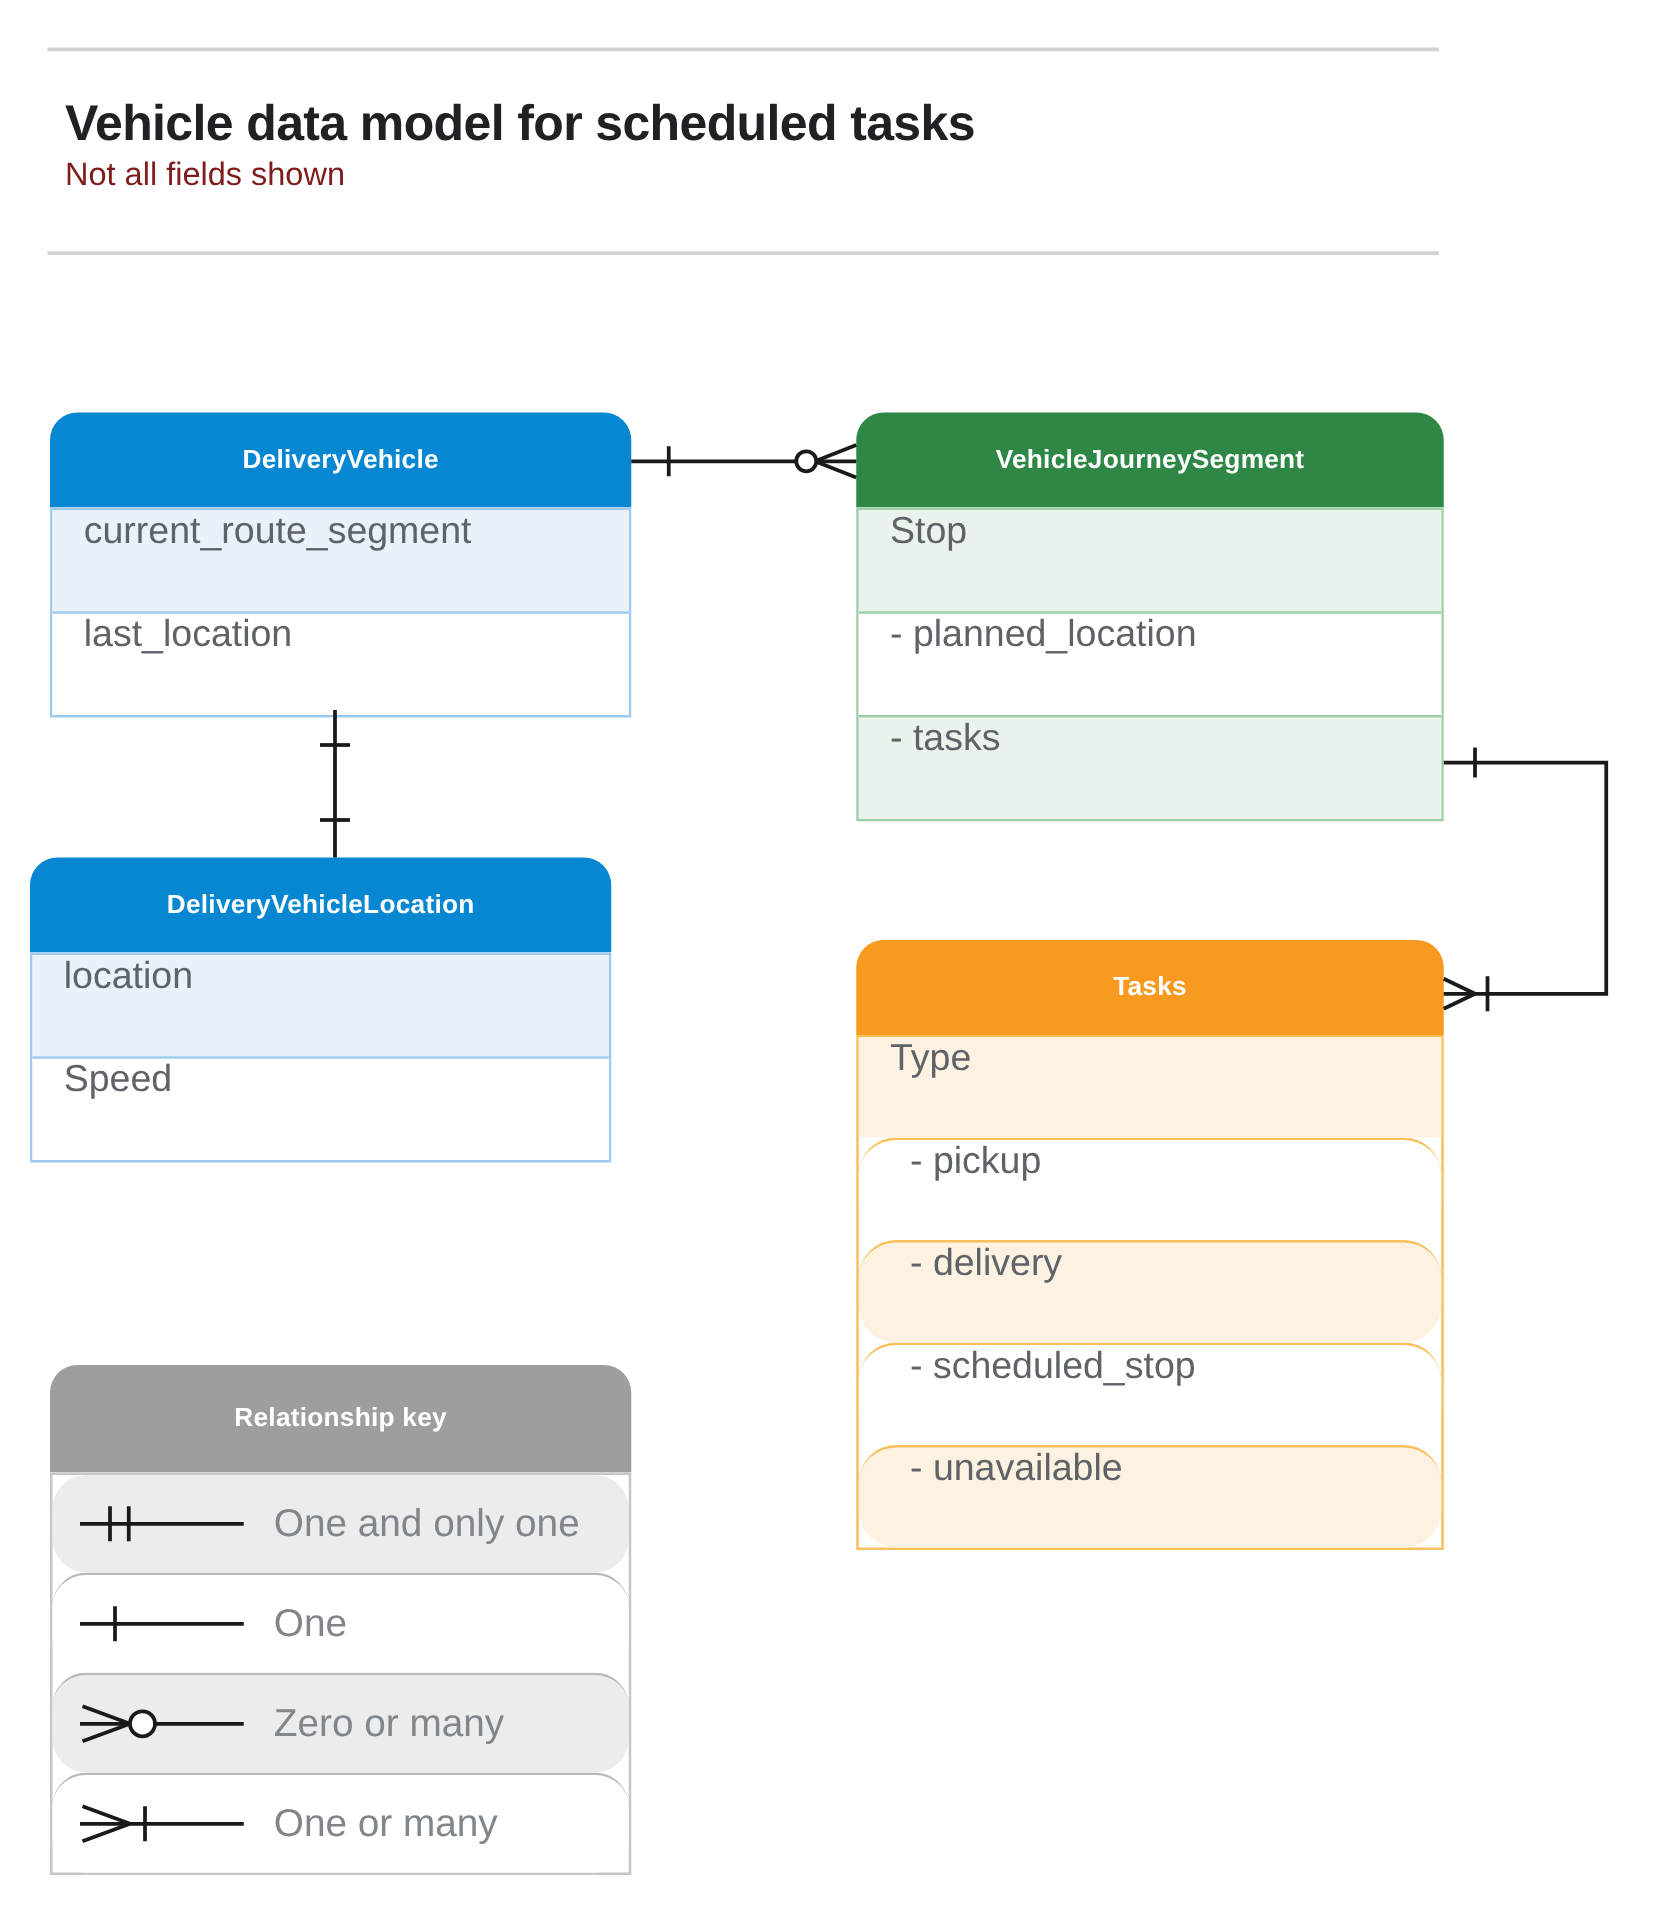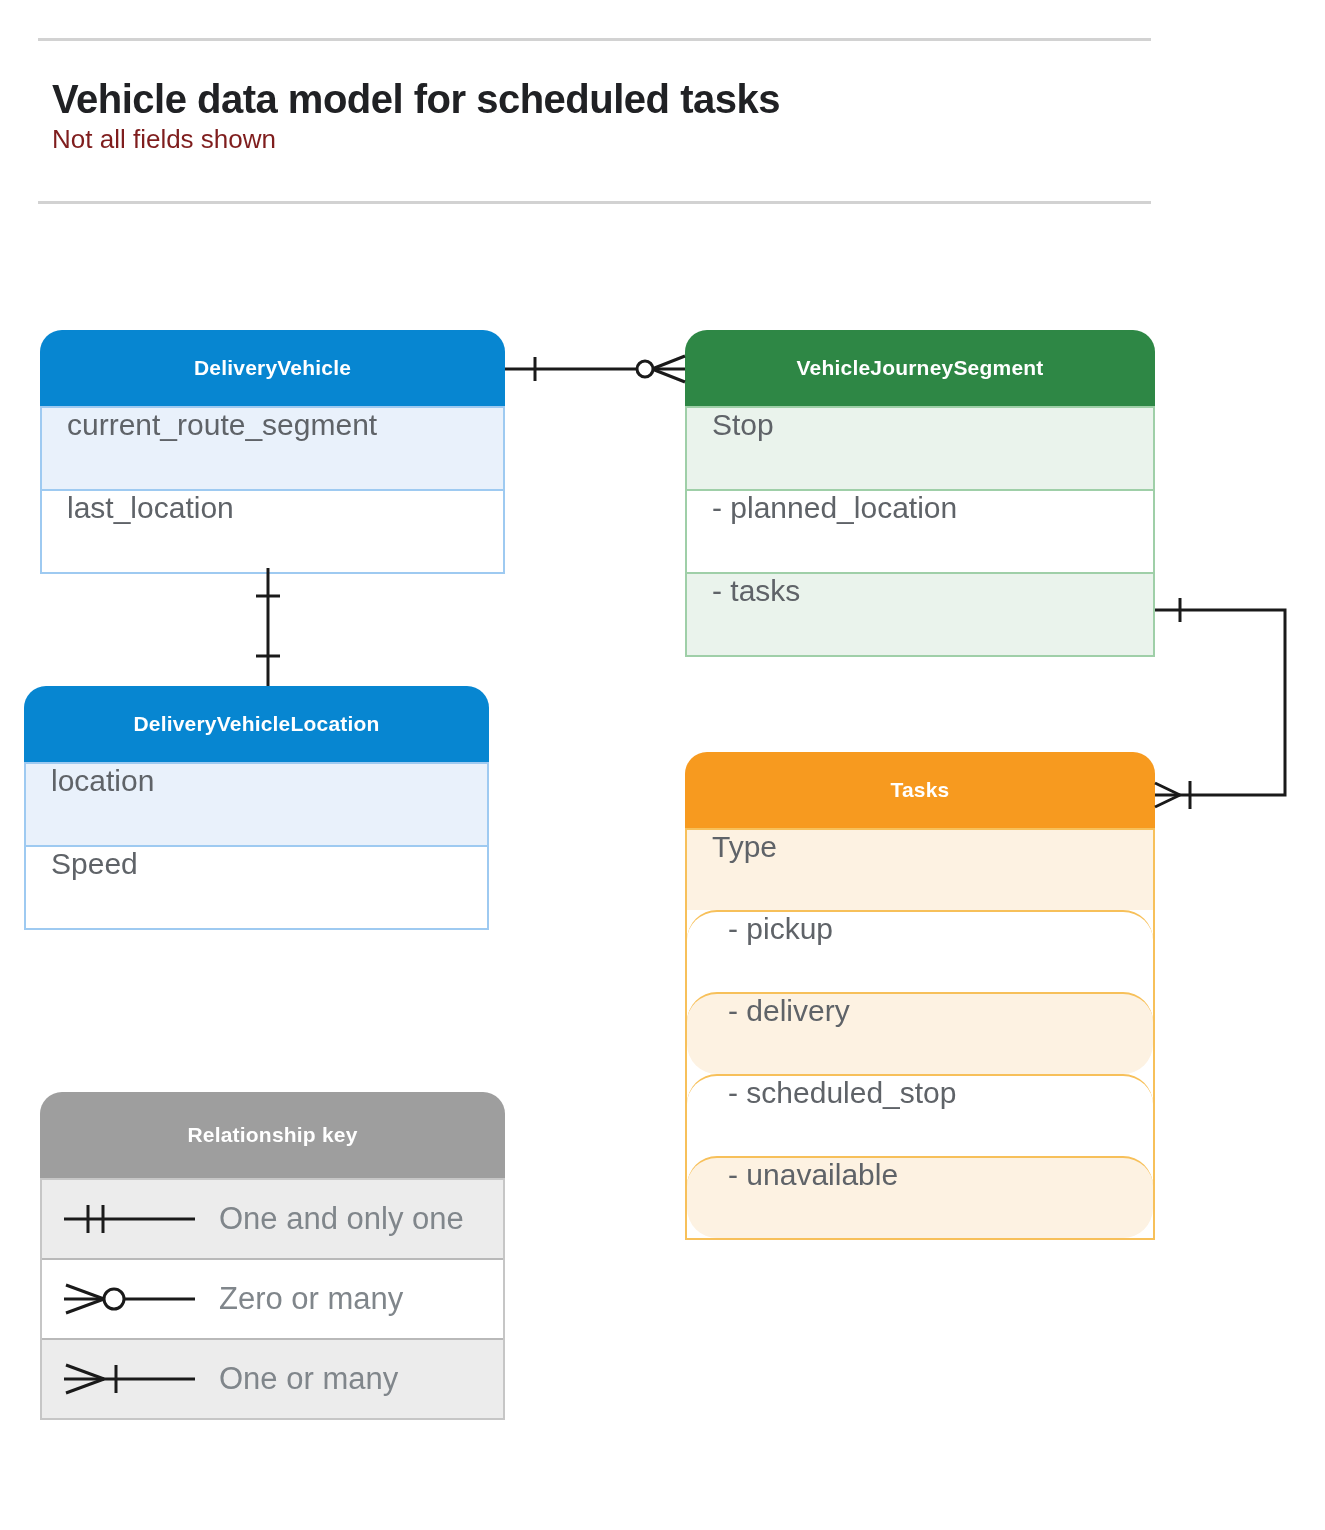--- a/index.html
+++ b/index.html
@@ -90,20 +90,21 @@
     z-index: 2;
     --hdr: #9e9e9e; --tint: #ececec; --border: #c6c6c6;
   }
   #box-legend .entity-header { height: 86px; background: var(--hdr); }
   #box-legend .legend-row {
     height: 78px;
     display: flex;
     align-items: center;
     padding-left: 20px;
     background: #ffffff;
+    border-radius: 27px;
   }
   #box-legend .entity-rows { border: 2px solid var(--border); }
   #box-legend .legend-row + .legend-row { border-top: 2px solid #b9b9b9; }
   #box-legend .legend-row:nth-child(odd) { background: var(--tint); }
   .legend-label {
     font-size: 31px;
     color: #80868b;
     margin-left: 22px;
     white-space: nowrap;
   }
@@ -208,20 +209,27 @@
       <div class="legend-row">
         <svg class="legend-sym" width="135" height="44" viewBox="0 0 135 44">
           <path d="M2,22 H133"></path>
             <path d="M26,8 V36"></path>
             <path d="M41,8 V36"></path>
         </svg>
         <span class="legend-label">One and only one</span>
       </div>
       <div class="legend-row">
         <svg class="legend-sym" width="135" height="44" viewBox="0 0 135 44">
+          <path d="M2,22 H133"></path>
+            <path d="M30,8 V36"></path>
+        </svg>
+        <span class="legend-label">One</span>
+      </div>
+      <div class="legend-row">
+        <svg class="legend-sym" width="135" height="44" viewBox="0 0 135 44">
           <path d="M42,22 L4,8"></path>
             <path d="M42,22 L2,22"></path>
             <path d="M42,22 L4,36"></path>
           <path d="M62,22 H133"></path>
           <circle cx="52" cy="22" r="10"></circle>
         </svg>
         <span class="legend-label">Zero or many</span>
       </div>
       <div class="legend-row">
         <svg class="legend-sym" width="135" height="44" viewBox="0 0 135 44">

